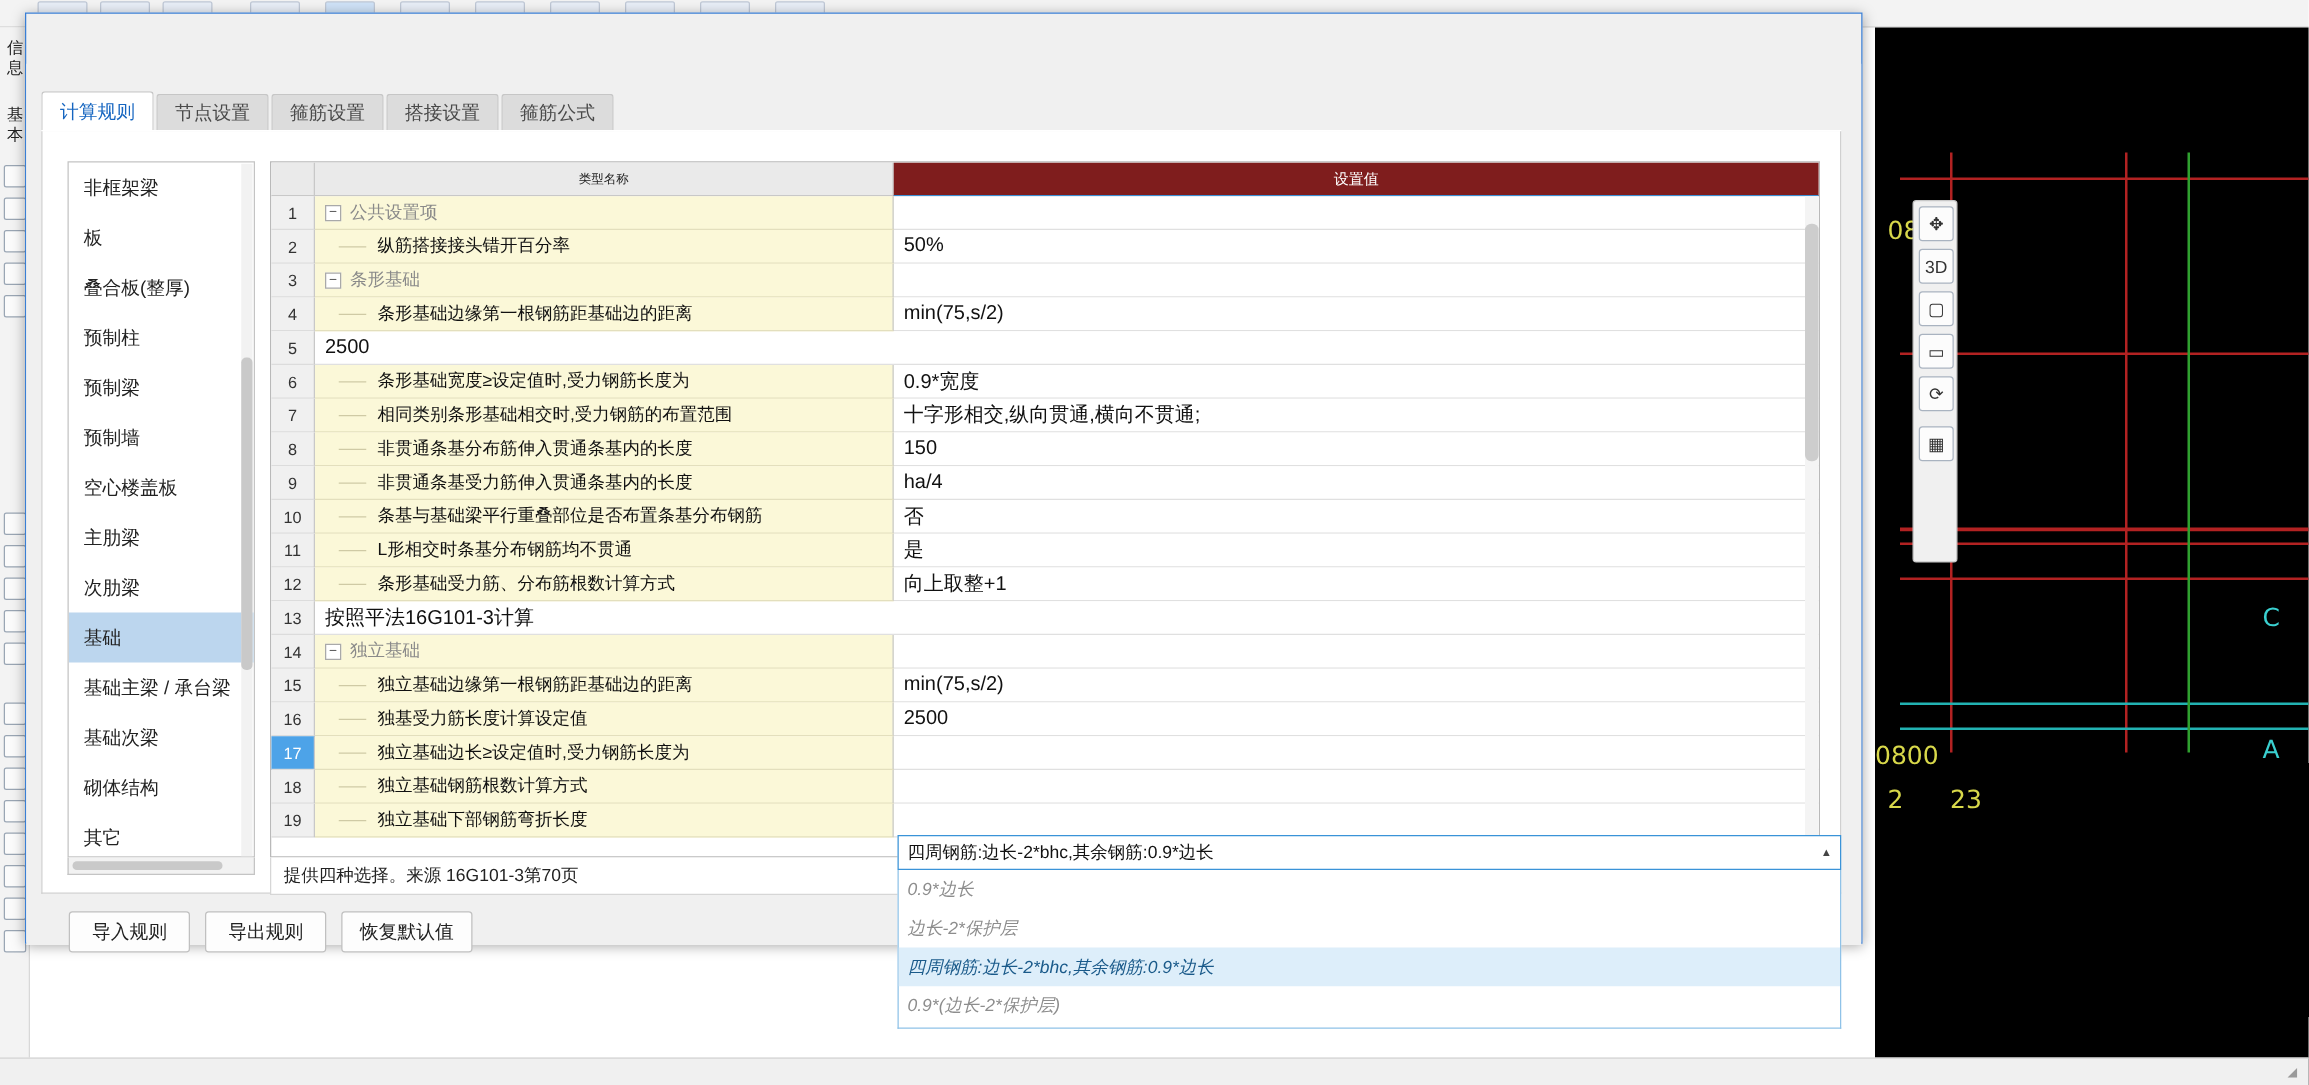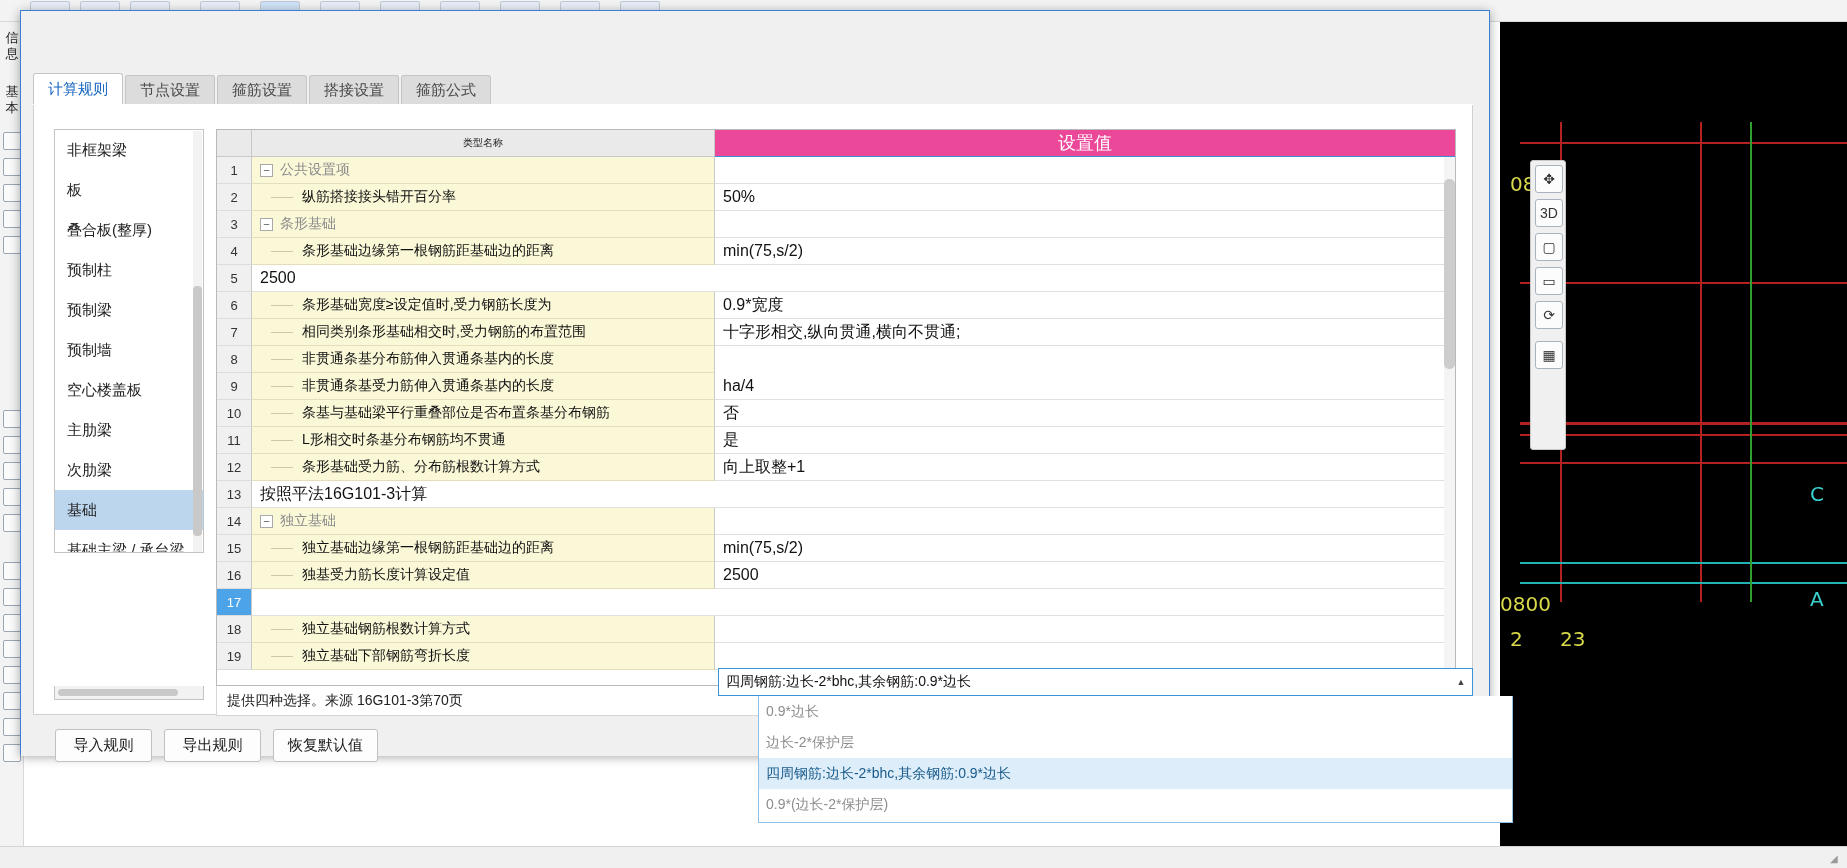--- a/index.html
+++ b/index.html
@@ -105,21 +105,21 @@
   }
 
   
   .content {
     position:absolute; left:12px; top:54px; width:1440px; height:610px;
     background:#ffffff; border:1px solid #d0d0d0; border-top:none;
   }
 
   
   .sidebar {
-    position:absolute; left:20px; top:24px; width:150px; height:424px;
+    position:absolute; left:20px; top:24px; width:150px; height:557px;
     background:#ffffff; border:1px solid #c4c4c4; overflow:hidden;
   }
   .side-item {
     height:40px; padding-left:12px; display:flex; align-items:center;
     font-size:15px; color:#222; white-space:nowrap;
   }
   .side-item.active { background:#bcd6ee; }
   .side-scroll {
     position:absolute; right:1px; top:1px; width:9px; height:555px;
     background:#f2f2f2;
@@ -143,23 +143,23 @@
     border:1px solid #b9b9b9; background:#fff; overflow:hidden;
   }
   .ghead { display:flex; height:27px; }
   .ghead .h-idx { width:35px; background:#eaeaea; border-right:1px solid #c8c8c8; border-bottom:1px solid #c8c8c8;}
   .ghead .h-name {
     width:463px; background:#eaeaea; border-right:1px solid #c8c8c8; border-bottom:1px solid #c8c8c8;
     display:flex; align-items:center; justify-content:center;
     font-size:10px; color:#222;
   }
   .ghead .h-val {
-    flex:1; background:#ec4899; border-bottom:1px solid #3a8fd4;
+    flex:1; background:#7f1d1d; border-bottom:1px solid #3a8fd4;
     display:flex; align-items:center; justify-content:center;
-    font-size:18px; color:#ffffff;
+    font-size:12px; color:#ffffff;
   }
   .grow { display:flex; height:27px; }
   .grow .c-idx {
     width:35px; background:#f0f0f0; border-right:1px solid #c8c8c8;
     border-bottom:1px solid #dcdcdc;
     display:flex; align-items:center; justify-content:center;
     font-size:13px; color:#333;
   }
   .grow.sel .c-idx { background:#4da3e8; color:#fff; }
   .grow .c-name {
@@ -197,22 +197,22 @@
   .cell-editor {
     position:absolute; left:684px; top:563px; width:755px; height:28px;
     background:#ffffff; border:1px solid #3a93d8; z-index:20;
     display:flex; align-items:center;
   }
   .cell-editor .val { flex:1; padding-left:7px; font-size:14px; color:#111; white-space:nowrap; }
   .cell-editor .arrow { width:22px; text-align:center; font-size:9px; color:#444; }
 
   
   .dropdown {
-    position:absolute; left:724px; top:591px; width:755px; height:127px;
-    background:#ffffff; border:1px solid #8fc2e8; border-top:none; z-index:21;
+    position:absolute; left:684px; top:591px; width:755px; height:127px;
+    background:#ffffff; border:1px solid #8fc2e8; border-top:none; z-index:21;font-style:italic;
   }
   .dd-item {
     height:31px; display:flex; align-items:center; padding-left:7px;
     font-size:14px; color:#8d8d8d; white-space:nowrap;
   }
   .dd-item.hl { background:#ddeefa; color:#1a5a8a; }
 
   
   .hintbar {
     position:absolute; left:182px; top:581px; width:1240px; height:30px;
@@ -445,20 +445,21 @@
                 <span>相同类别条形基础相交时,受力钢筋的布置范围</span>
               </div>
             <div class="c-val">十字形相交,纵向贯通,横向不贯通;</div>
           </div>
           <div class="grow">
             <div class="c-idx">8</div>
             <div class="c-name">
                 <span class="tree-dash"></span>
                 <span>非贯通条基分布筋伸入贯通条基内的长度</span>
               </div>
+            <div class="c-val">150</div>
           </div>
           <div class="grow">
             <div class="c-idx">9</div>
             <div class="c-name">
                 <span class="tree-dash"></span>
                 <span>非贯通条基受力筋伸入贯通条基内的长度</span>
               </div>
             <div class="c-val">ha/4</div>
           </div>
           <div class="grow">
@@ -508,20 +509,24 @@
           <div class="grow">
             <div class="c-idx">16</div>
             <div class="c-name">
                 <span class="tree-dash"></span>
                 <span>独基受力筋长度计算设定值</span>
               </div>
             <div class="c-val">2500</div>
           </div>
           <div class="grow sel">
             <div class="c-idx">17</div>
+            <div class="c-name">
+                <span class="tree-dash"></span>
+                <span>独立基础边长≥设定值时,受力钢筋长度为</span>
+              </div>
             <div class="c-val"></div>
           </div>
           <div class="grow">
             <div class="c-idx">18</div>
             <div class="c-name">
                 <span class="tree-dash"></span>
                 <span>独立基础钢筋根数计算方式</span>
               </div>
             <div class="c-val"></div>
           </div>

